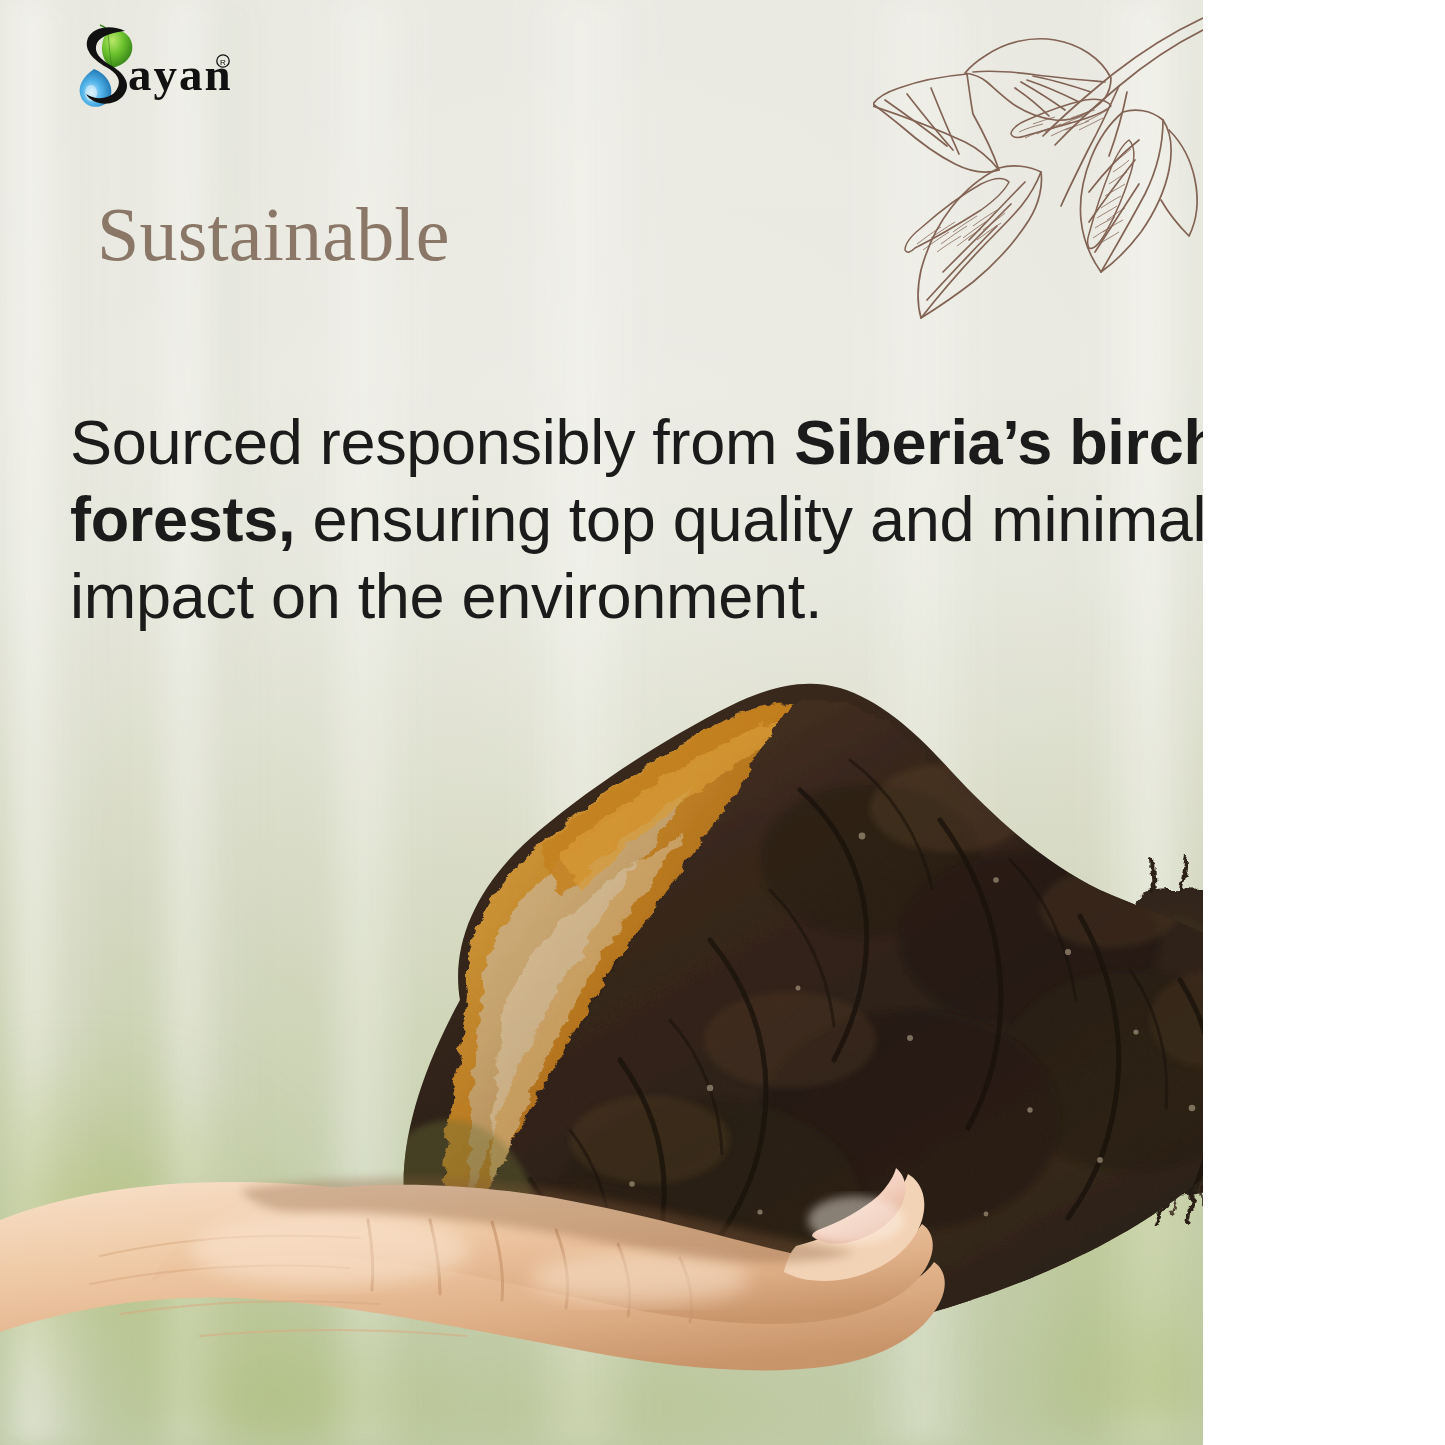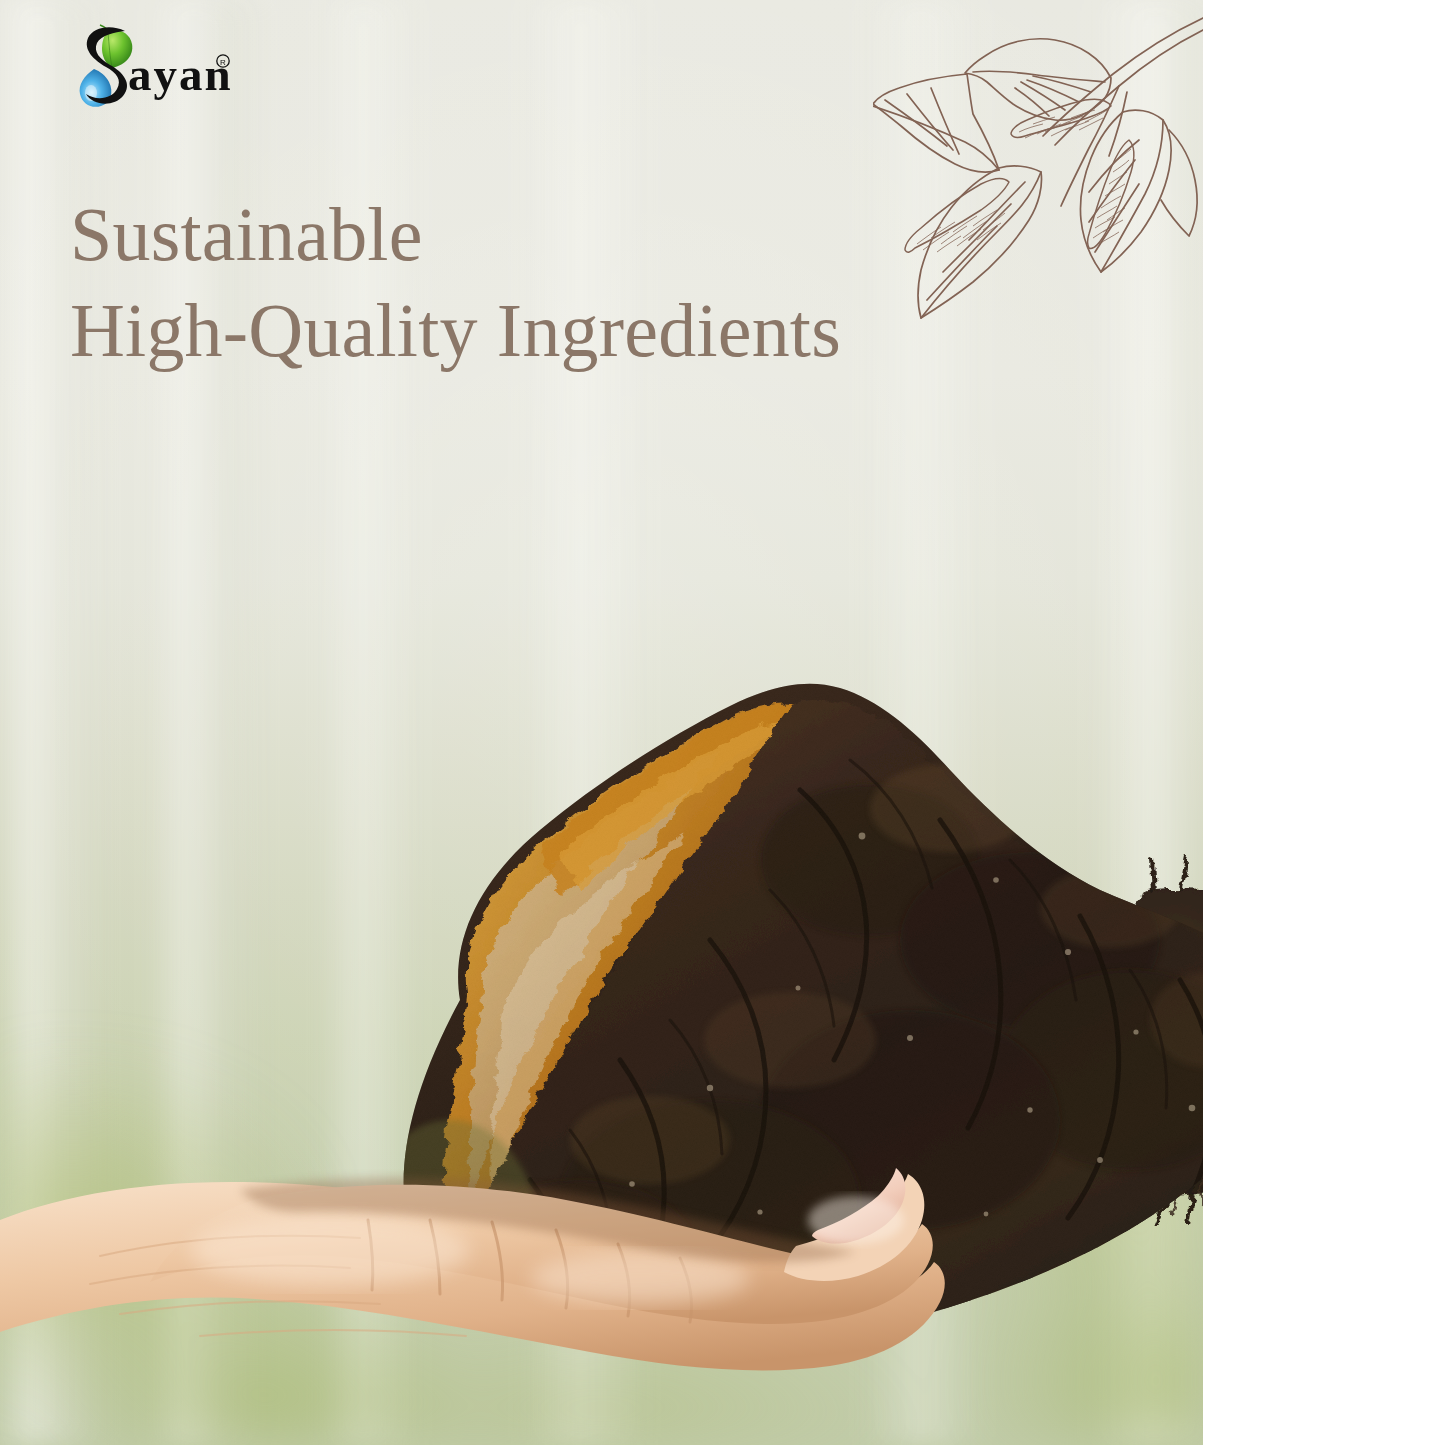--- a/index.html
+++ b/index.html
@@ -110,21 +110,21 @@
     top: 186px;
     width: 1060px;
     font-family: "Liberation Serif", "DejaVu Serif", serif;
     font-size: 76px;
     line-height: 96px;
     font-weight: 400;
     color: #8b7768;
     letter-spacing: 0.2px;
     white-space: nowrap;
   }
-  .headline .hl-line { display: block; }
+  .headline .hl-line { display: block; margin-left: 27px; }
 
   .subcopy {
     position: absolute;
     left: 70px;
     top: 404px;
     width: 1265px;
     font-family: "Liberation Sans", sans-serif;
     font-size: 63px;
     line-height: 77px;
     font-weight: 400;
@@ -291,23 +291,23 @@
                  M232 196 C238 192 246 188 252 184 M236 184 C242 180 248 176 254 172
                  M240 172 C246 168 252 164 256 160 M244 160 C250 156 254 152 258 149
                  M226 244 C232 240 240 236 246 232 M230 232 C236 228 244 223 250 220
                  M234 220 C240 216 246 211 252 208"></path>
       </g>
     </svg>
   </div>
 
   <div class="headline">
     <span class="hl-line">Sustainable</span>
-    <span class="hl-line">High-Quality Ingredients</span>
   </div>
 
+  <div class="subcopy"><span>Sourced responsibly from </span><b>Siberia’s birch forests,</b><span> ensuring top quality and minimal impact on the environment.</span></div>
 
   <div class="photo-layer">
 
     <div class="chaga">
       <svg width="1180" height="760" viewBox="0 0 1180 760" xmlns="http://www.w3.org/2000/svg">
         <defs>
           <linearGradient id="crustG" x1="20%" y1="0%" x2="85%" y2="90%">
             <stop offset="0%" stop-color="#4a3422"></stop>
             <stop offset="22%" stop-color="#33231a"></stop>
             <stop offset="55%" stop-color="#241a14"></stop>

